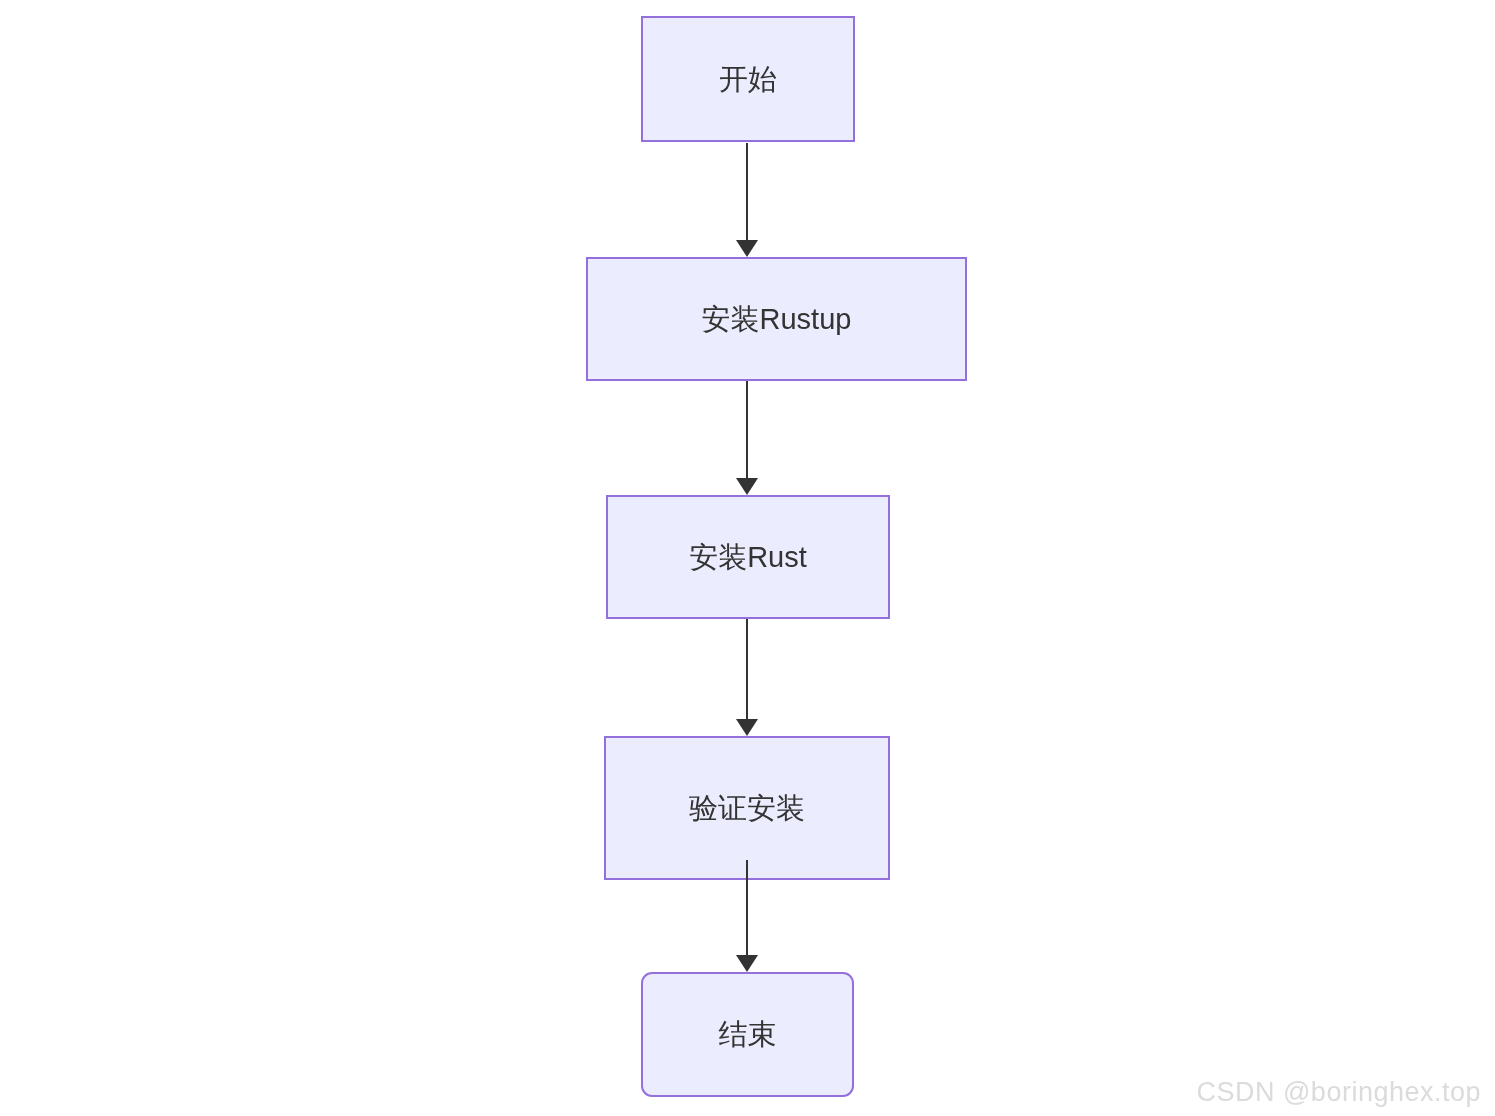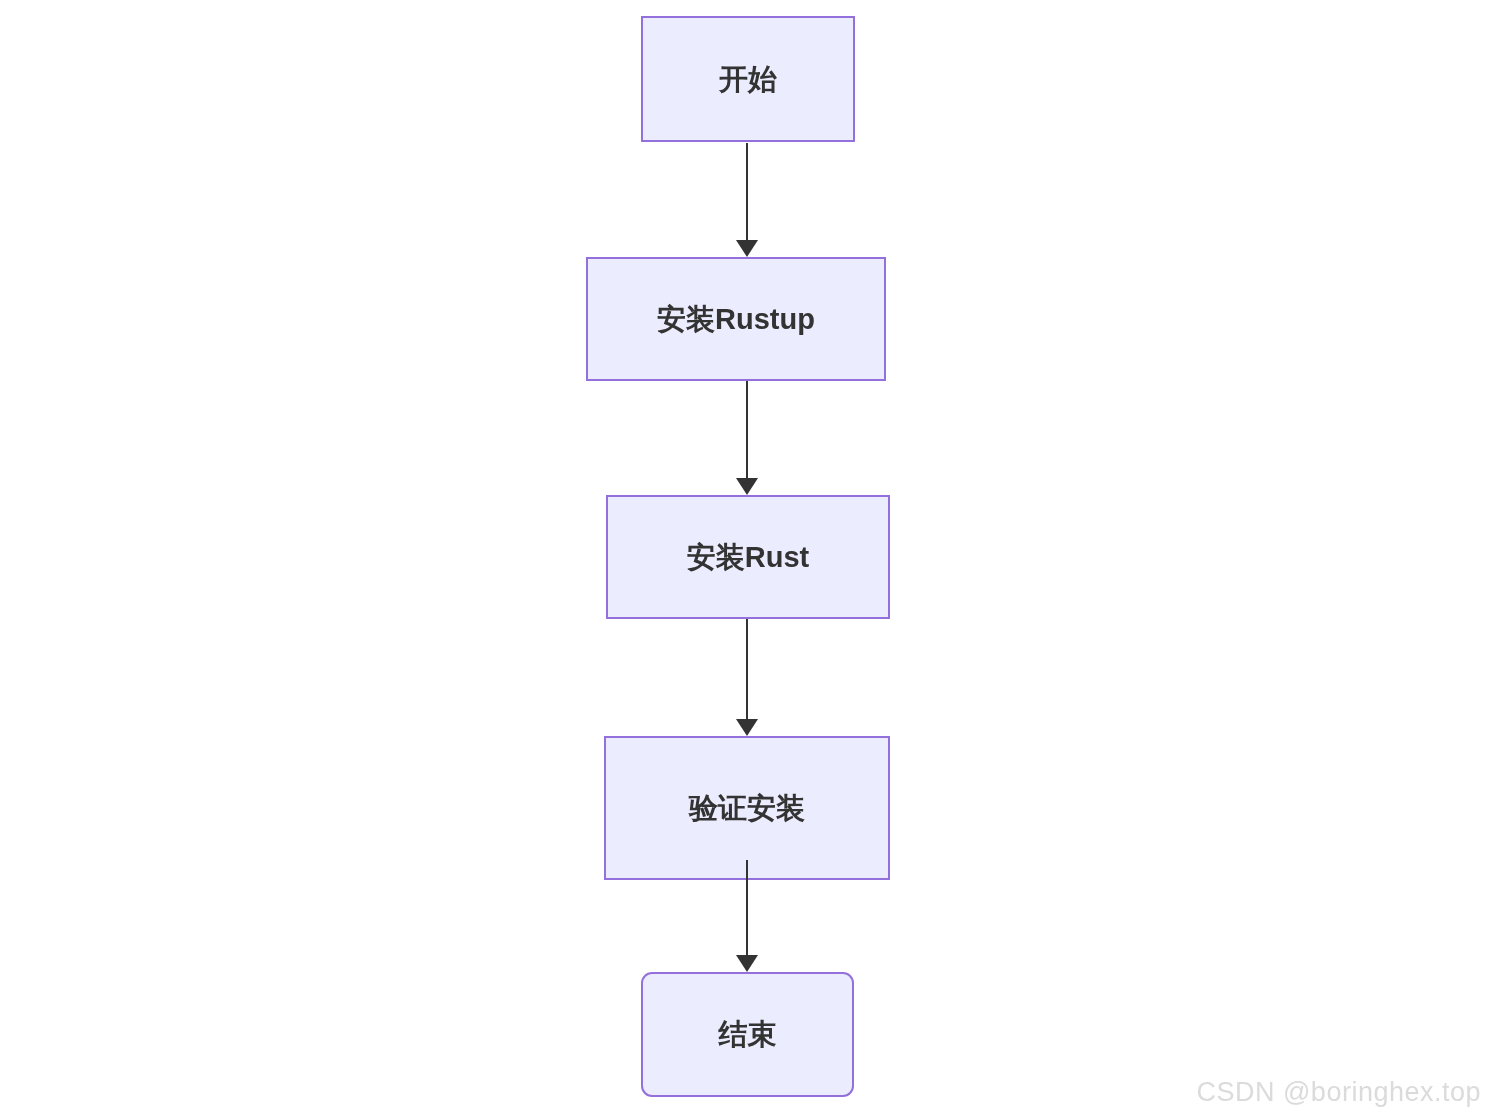--- a/index.html
+++ b/index.html
@@ -21,24 +21,23 @@
     box-sizing: border-box;
     background: #ECECFF;
     border: 2px solid #9370DB;
     display: flex;
     align-items: center;
     justify-content: center;
     color: #333333;
     font-size: 29px;
     line-height: 1.2;
     white-space: nowrap;
-    font-weight: bold;
   }
   .node-start          { left: 641px; top:  16px; width: 214px; height: 126px; }
-  .node-install-rustup { left: 586px; top: 257px; width: 300px; height: 124px; }
+  .node-install-rustup { left: 586px; top: 257px; width: 381px; height: 124px; }
   .node-install-rust   { left: 606px; top: 495px; width: 284px; height: 124px; }
   .node-verify-install { left: 604px; top: 736px; width: 286px; height: 144px; }
   .node-end            { left: 641px; top: 972px; width: 213px; height: 125px; border-radius: 11px; }
 
   
   .edge {
     position: absolute;
     left: 736px;            
     width: 22px;
     display: flex;

